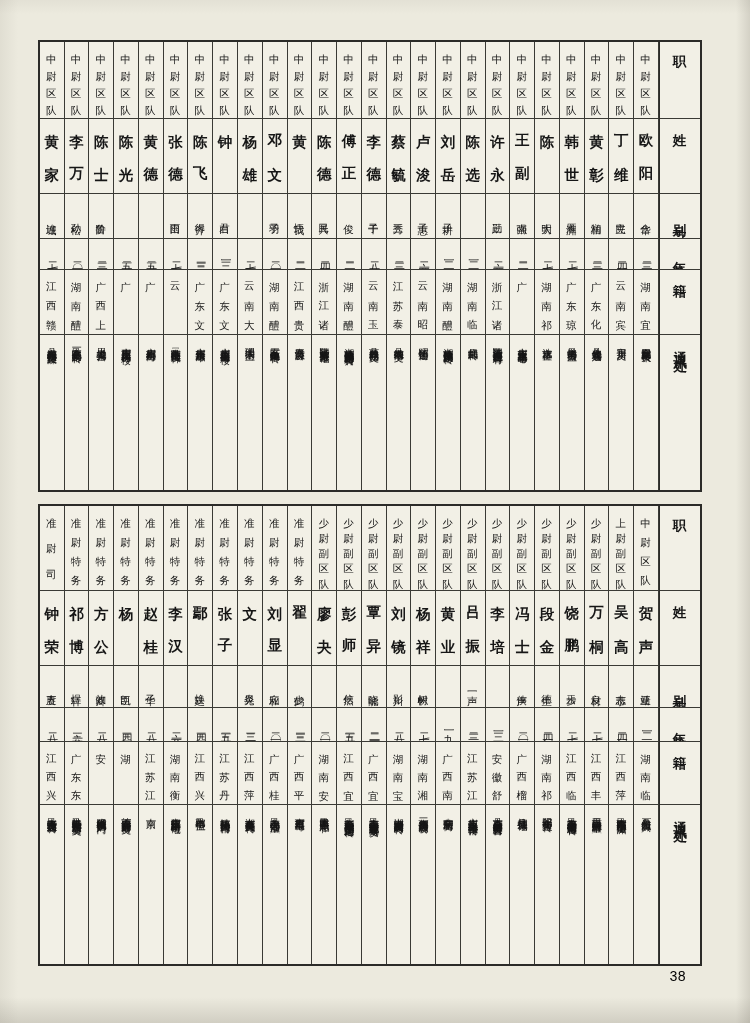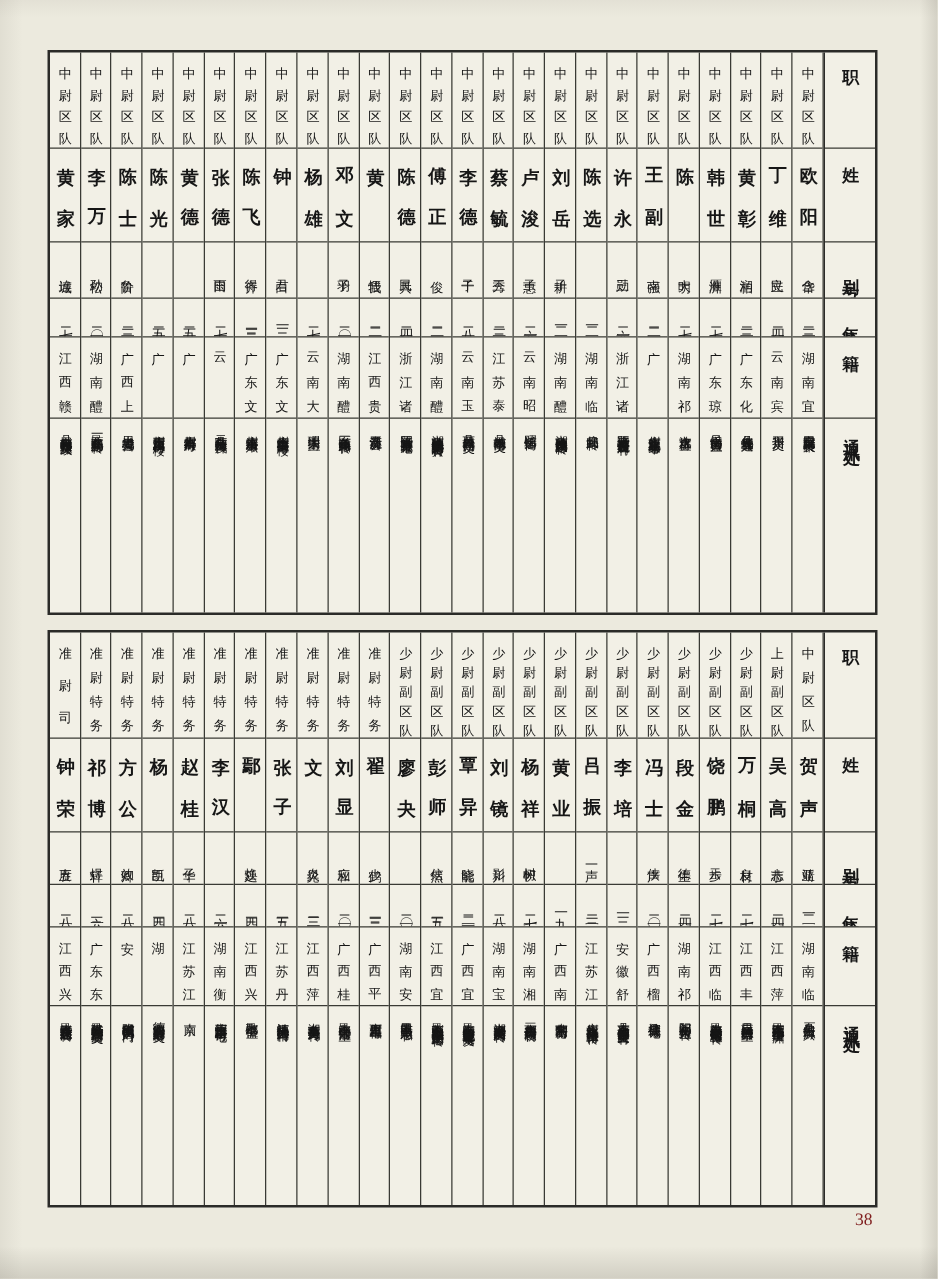--- a/index.html
+++ b/index.html
@@ -81,25 +81,25 @@
   .t1 .r-native{height:65px;}
   .t1 .r-addr{height:155px;}
   .t2 .r-rank{height:85px;}
   .t2 .r-name{height:75px;}
   .t2 .r-alias{height:42px;}
   .t2 .r-age{height:34px;}
   .t2 .r-native{height:63px;}
   .t2 .r-addr{height:159px;}
   .page-num{
     position:absolute;
-    right:52px;
+    right:64px;
     bottom:38px;
     font-size:14px;
-    font-family:Liberation Serif, serif;
-    color:#7f1d1d;
+    font-family:Liberation Mono, monospace;
+    color:#000000;
   }
 </style>
 </head>
 <body>
 
 <div class="sheet">
   <div class="rtable t1">
       <div class="col header-col">
         <div class="cell r-rank fillv">
           <div class="vtext">职别</div>

